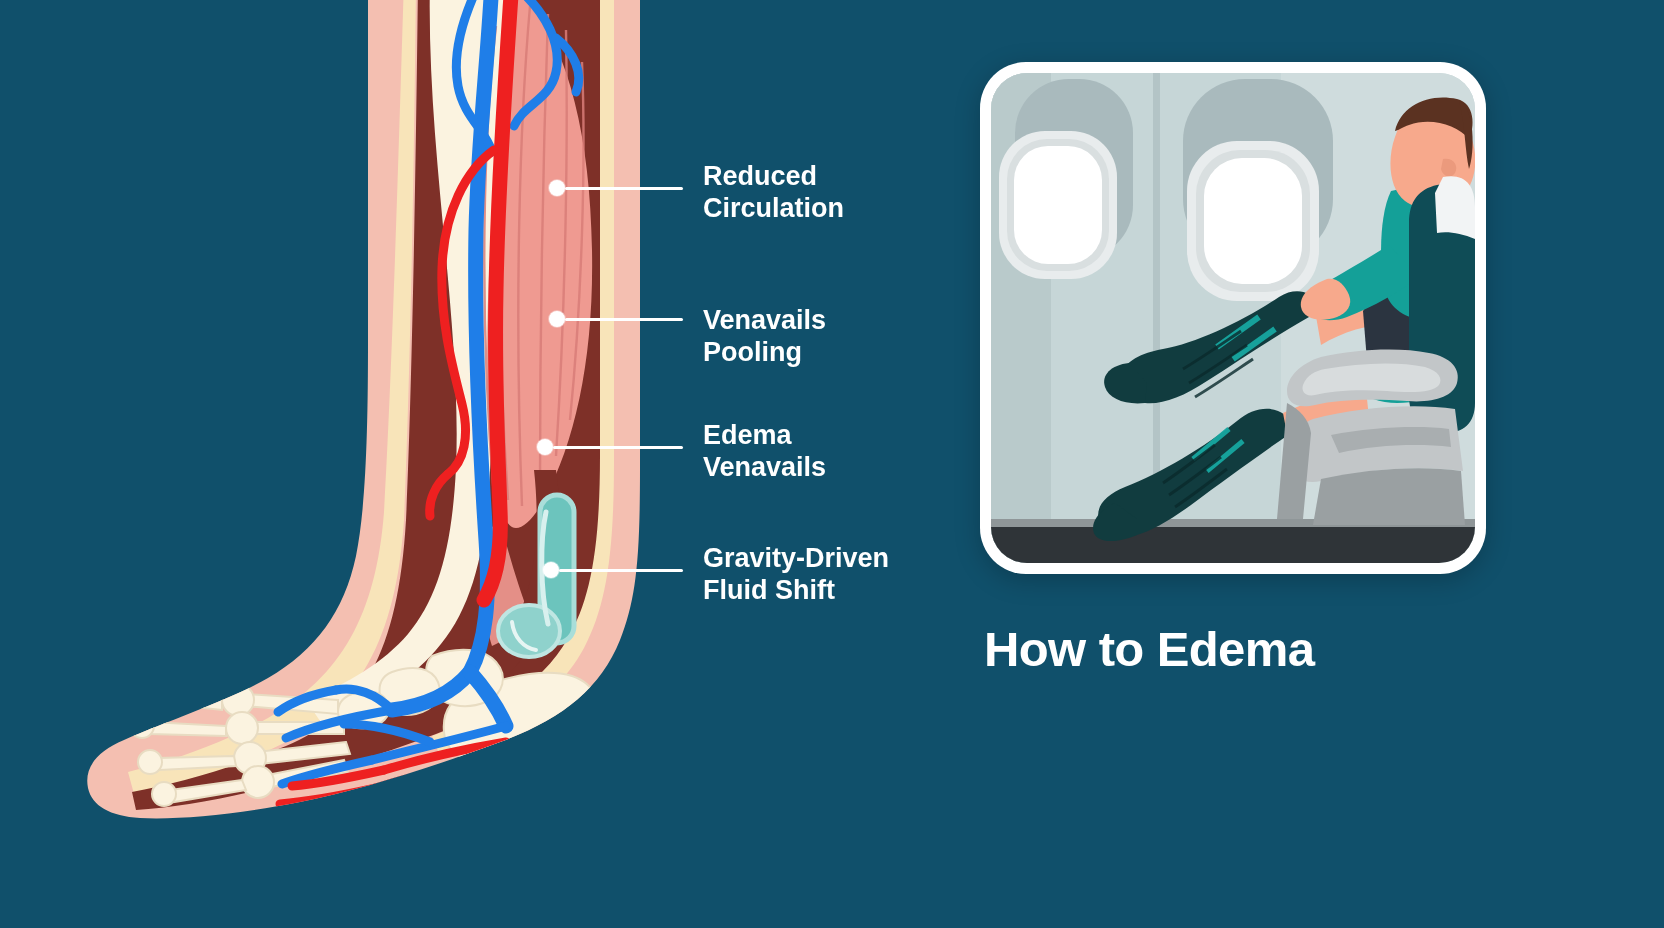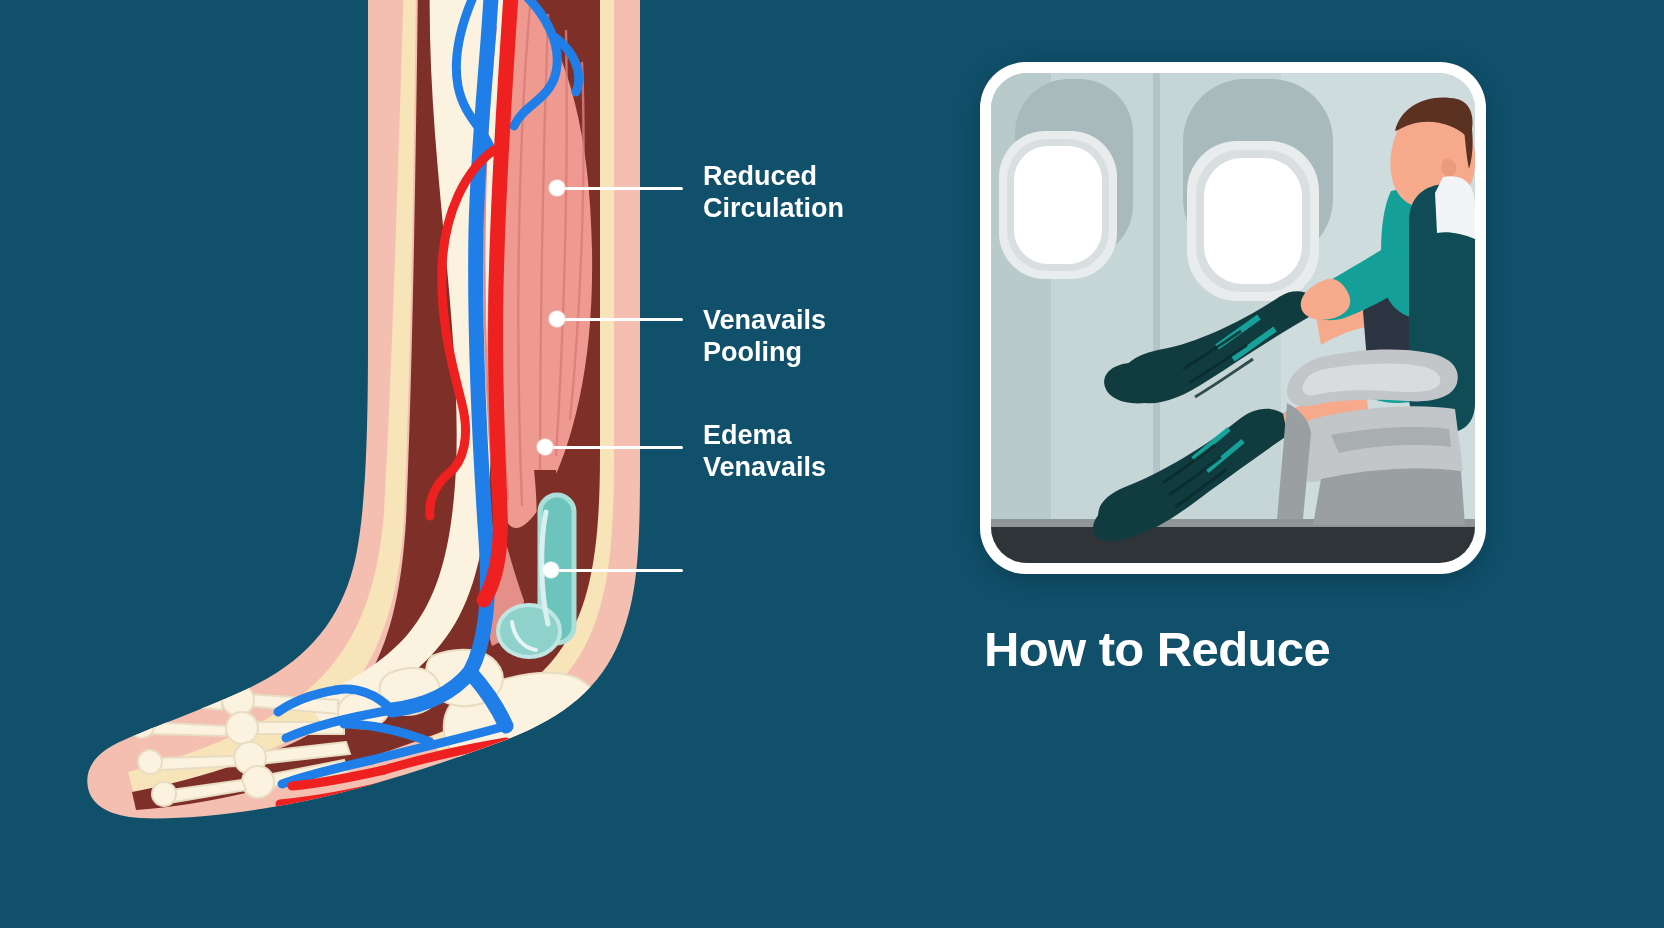--- a/index.html
+++ b/index.html
@@ -257,20 +257,22 @@
     <span class="dot"></span>
     <span class="line" style="width:130px;"></span>
   </div>
   <div class="lblbox" style="position:absolute;left:703px;top:419px;color:#fff;font-size:27px;font-weight:bold;line-height:1.20;white-space:pre-line;">Edema
 Venavails</div>
 
   <div class="callout" style="left:543px; top:562px;">
     <span class="dot"></span>
     <span class="line" style="width:124px;"></span>
   </div>
+  <div class="lblbox" style="position:absolute;left:703px;top:542px;color:#fff;font-size:27px;font-weight:bold;line-height:1.20;white-space:pre-line;">Gravity-Driven
+Fluid Shift</div>
 
   <div id="plane-card">
     <div id="plane-inner">
       <svg width="484" height="490" viewBox="0 0 484 490">
 
         <rect x="0" y="0" width="484" height="490" fill="#cfdcdd"></rect>
         <rect x="0" y="0" width="290" height="490" fill="#c6d6d7"></rect>
         <rect x="0" y="0" width="60" height="490" fill="#b9cacb"></rect>
 
         <rect x="162" y="0" width="7" height="470" fill="#b3c4c6"></rect>
@@ -419,16 +421,16 @@
           <path d="M330 406 C374 396 430 392 470 398 L474 452
                    L322 452 Z" fill="#9aa0a2"></path>
           <path d="M296 330 C308 336 318 346 320 360
                    L312 446 L286 446 Z" fill="#9aa0a2"></path>
         </g>
       </svg>
     </div>
   </div>
 
   <div id="headline">
-    <div>How to Reduce</div>
+    <div>How to Edema</div>
   </div>
 
 </div>
 
 </body></html>

